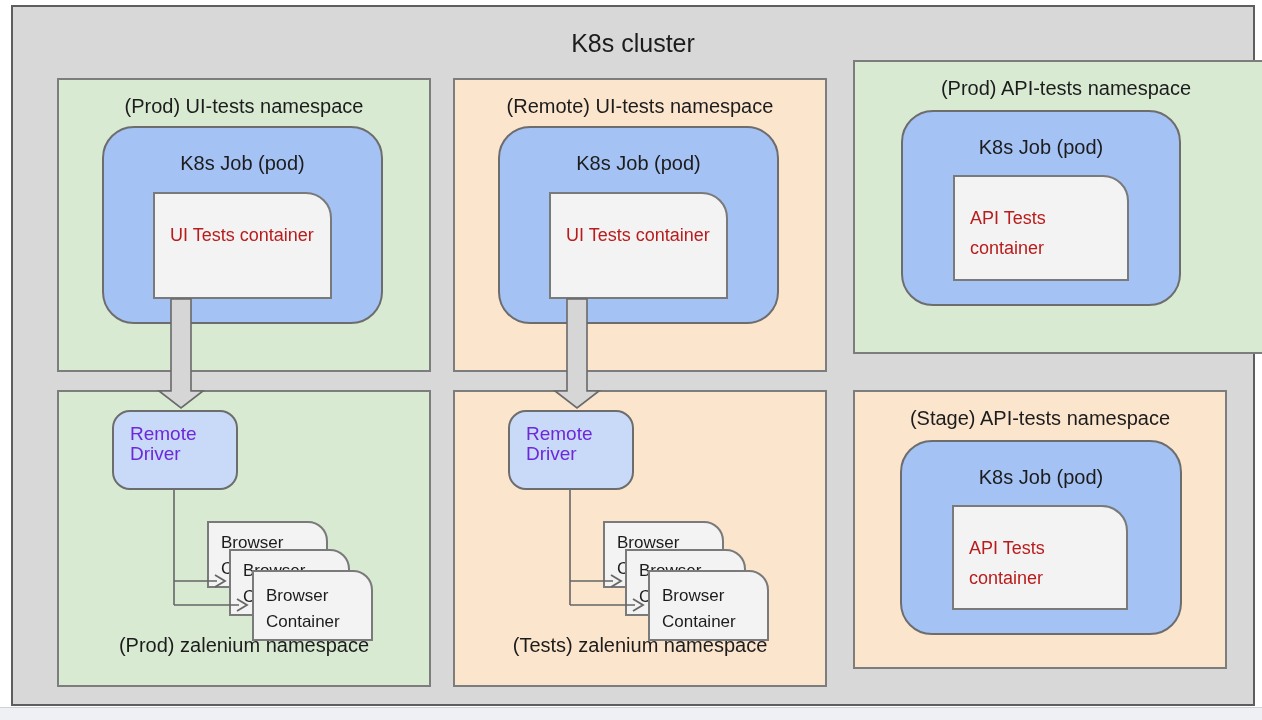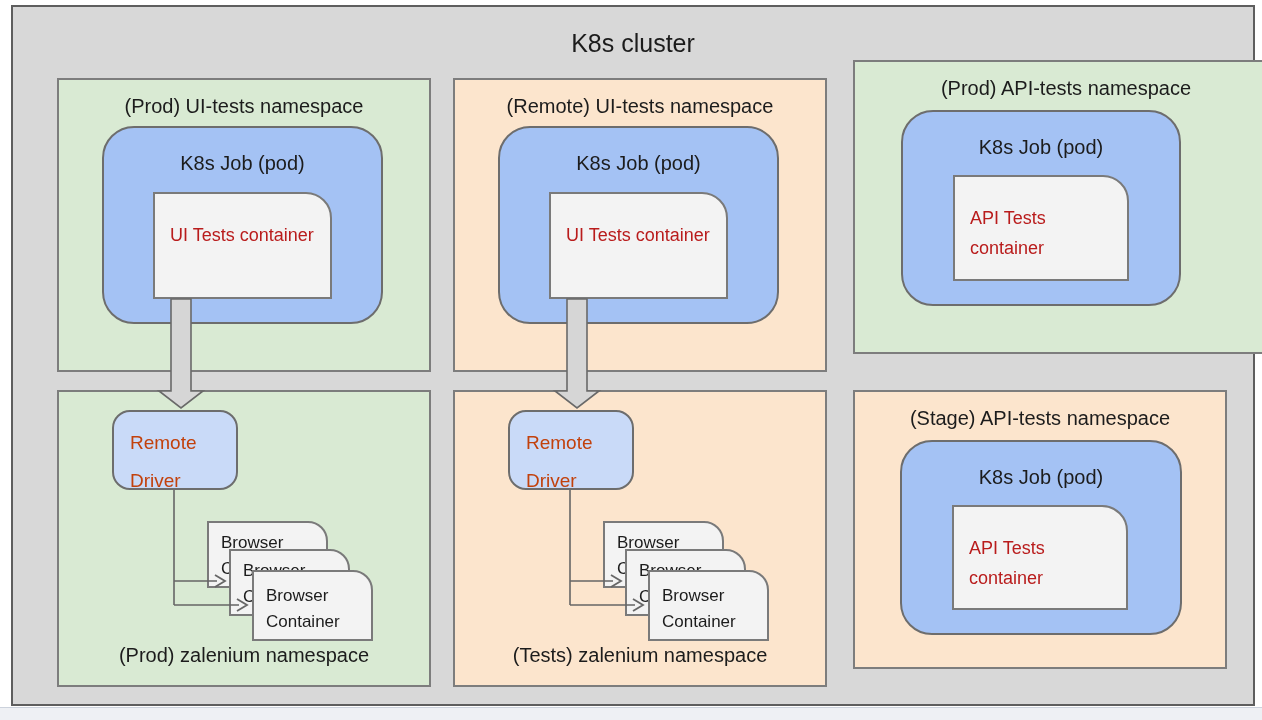--- a/index.html
+++ b/index.html
@@ -18,21 +18,21 @@
   .ns{
     position:absolute;border:2px solid #7d7d7d;box-sizing:border-box;
   }
   .ns.green{background:#d9ead3;}
   .ns.peach{background:#fce5cd;}
   .ns-label{
     position:absolute;left:0;width:100%;text-align:center;
     font-size:20px;color:#1c1c1c;white-space:nowrap;
   }
   .ns-label.top{top:15px;}
-  .ns-label.bottom{bottom:18px;}
+  .ns-label.bottom{bottom:28px;}
   .pod{
     position:absolute;background:#a4c2f4;border:2px solid #6d6d6d;
     border-radius:32px;box-sizing:border-box;
   }
   .pod-label{
     position:absolute;left:0;top:24px;width:100%;text-align:center;
     font-size:20px;color:#1c1c1c;white-space:nowrap;
   }
   .cbox{
     position:absolute;background:#f3f3f3;border:2px solid #7a7a7a;
@@ -41,21 +41,21 @@
   .cbox .cbox-text{
     position:absolute;left:15px;top:26px;right:8px;
     font-size:18px;line-height:30px;color:#b91c1c;
   }
   .rd{
     position:absolute;background:#c9daf8;border:2px solid #6d6d6d;
     border-radius:18px;box-sizing:border-box;
   }
   .rd .rd-text{
     position:absolute;left:16px;top:12px;right:6px;
-    font-size:19px;line-height:38px;color:#c2410c;
+    font-size:19px;line-height:20px;color:#6d28d9;
   }
   .bbox{
     position:absolute;background:#f3f3f3;border:2px solid #7a7a7a;
     border-radius:0 20px 0 0;box-sizing:border-box;width:121px;
   }
   .bbox .bbox-text{
     position:absolute;left:12px;top:7px;right:4px;
     font-size:17px;line-height:26px;color:#1c1c1c;
   }
   .overlay{

